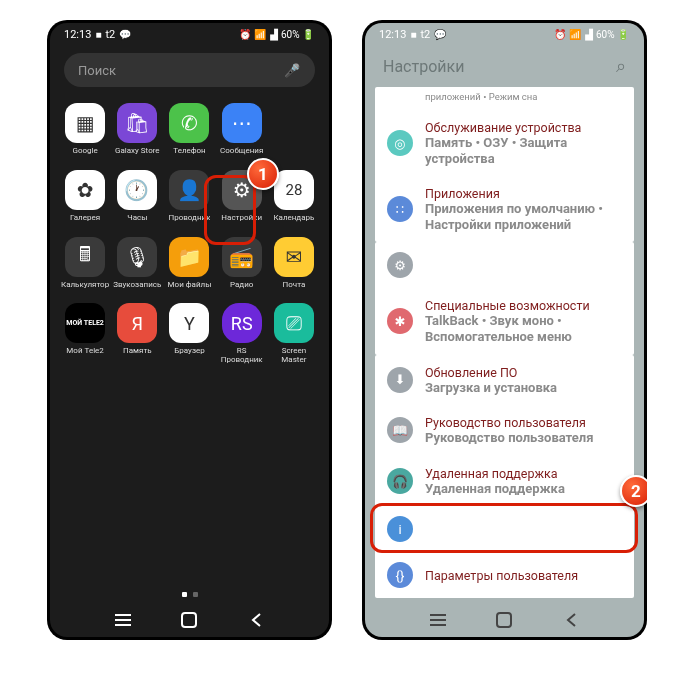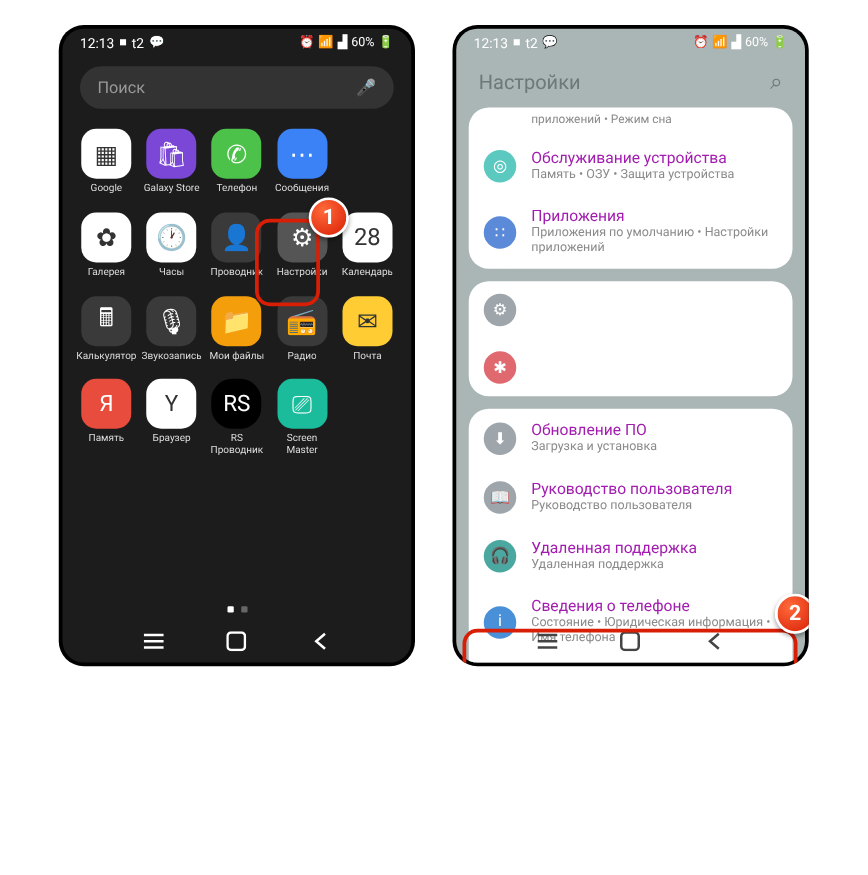--- a/index.html
+++ b/index.html
@@ -11,21 +11,21 @@
     position: relative;
   }
   .phones {
     display: flex;
     gap: 30px;
     padding: 20px 40px;
     justify-content: center;
   }
   .phone {
     width: 285px;
-    height: 513px;
+    height: 620px;
     background: #000;
     border-radius: 20px;
     position: relative;
     overflow: hidden;
   }
   .phone-inner {
     position: absolute;
     inset: 3px;
     border-radius: 17px;
     overflow: hidden;
@@ -126,22 +126,21 @@
     align-items: center;
     padding: 10px 18px;
     color: #6d7878;
     font-size: 16px;
   }
   .settings-body {
     padding: 0 10px;
   }
   .card {
     background: #fff;
-    border-radius: 16px;
-    margin-bottom: 10px;
+    border-radius: 2px;
     overflow: hidden;
   }
   .setting-row {
     display: flex;
     align-items: center;
     padding: 10px 12px;
     gap: 12px;
   }
   .setting-icon {
     width: 26px;
@@ -150,26 +149,27 @@
     display: flex;
     align-items: center;
     justify-content: center;
     flex-shrink: 0;
     font-size: 13px;
     color: #fff;
   }
   .setting-text { flex: 1; min-width: 0; }
   .setting-title {
     font-size: 12.5px;
-    color: #a21caf;
+    color: #7f1d1d;
   }
   .setting-sub {
-    font-size: 10px;
+    font-size: 13px;
     color: #8a8a8a;
     line-height: 1.2;
+    font-weight: bold;
   }
   .partial-row {
     padding: 4px 12px 8px 50px;
     font-size: 9.5px;
     color: #8a8a8a;
   }
 
   
   .annotation-badge {
     position: absolute;
@@ -199,21 +199,21 @@
   .bg-white { background: #fff; color: #333; }
   .bg-purple { background: #7b47d6; }
   .bg-green { background: #4cc24a; }
   .bg-blue { background: #3b82f6; }
   .bg-orange { background: #f59e0b; }
   .bg-yellow { background: #ffcc33; color:#333; }
   .bg-dark { background: #3a3a3a; }
   .bg-grey { background: #555; }
   .bg-red { background: #e74c3c; }
   .bg-teal { background: #1abc9c; }
-  .bg-bluei { background: #000000; border-radius: 17px; }
+  .bg-bluei { background: #6d28d9; border-radius: 17px; }
   .bg-black { background: #000; color:#fff; font-size:9px; font-weight:bold; line-height:1; text-align:center; }
 
   .si-teal { background:#5bc9c0; }
   .si-blue { background:#5b8ad9; }
   .si-grey { background:#9ea5ab; }
   .si-red  { background:#e0696f; }
   .si-turq { background:#4aa8a0; }
   .si-info { background:#4a90d9; }
   .si-dev  { background:#5b8ad9; }
 </style>
@@ -273,21 +273,21 @@
           </div>
           <div class="app">
             <div class="app-icon bg-dark">👤</div>
             <div class="app-label">Проводник</div>
           </div>
           <div class="app">
             <div class="app-icon bg-grey">⚙</div>
             <div class="app-label">Настройки</div>
           </div>
           <div class="app">
-            <div class="app-icon bg-white" style="font-size: 19px;">28</div>
+            <div class="app-icon bg-white" style="font-size: 15px;">28</div>
             <div class="app-label">Календарь</div>
           </div>
           <div class="app">
             <div class="app-icon bg-dark">🖩</div>
             <div class="app-label">Калькулятор</div>
           </div>
           <div class="app">
             <div class="app-icon bg-dark">🎙</div>
             <div class="app-label">Звукозапись</div>
           </div>
@@ -295,20 +295,24 @@
             <div class="app-icon bg-orange">📁</div>
             <div class="app-label">Мои файлы</div>
           </div>
           <div class="app">
             <div class="app-icon bg-dark">📻</div>
             <div class="app-label">Радио</div>
           </div>
           <div class="app">
             <div class="app-icon bg-yellow">✉</div>
             <div class="app-label">Почта</div>
+          </div>
+          <div class="app">
+            <div class="app-icon bg-black" style="font-size: 7px;">МОЙ TELE2</div>
+            <div class="app-label">Мой Tele2</div>
           </div>
           <div class="app">
             <div class="app-icon bg-red" style="font-size: 18px;">Я</div>
             <div class="app-label">Память</div>
           </div>
           <div class="app">
             <div class="app-icon bg-white" style="font-size: 18px;">Y</div>
             <div class="app-label">Браузер</div>
           </div>
           <div class="app">
@@ -395,20 +399,24 @@
             </div>
           </div>
           <div class="card">
             <div class="setting-row">
               <div class="setting-icon si-grey">⚙</div>
               <div class="setting-text">
               </div>
             </div>
             <div class="setting-row">
               <div class="setting-icon si-red">✱</div>
+              <div class="setting-text">
+                <div class="setting-title">Специальные возможности</div>
+                <div class="setting-sub">TalkBack • Звук моно • Вспомогательное меню</div>
+              </div>
             </div>
           </div>
           <div class="card">
             <div class="setting-row">
               <div class="setting-icon si-grey">⬇</div>
               <div class="setting-text">
                 <div class="setting-title">Обновление ПО</div>
                 <div class="setting-sub">Загрузка и установка</div>
               </div>
             </div>
@@ -421,24 +429,20 @@
             </div>
             <div class="setting-row">
               <div class="setting-icon si-turq">🎧</div>
               <div class="setting-text">
                 <div class="setting-title">Удаленная поддержка</div>
                 <div class="setting-sub">Удаленная поддержка</div>
               </div>
             </div>
             <div class="setting-row">
               <div class="setting-icon si-info">i</div>
-              <div class="setting-text">
-                <div class="setting-title">Сведения о телефоне</div>
-                <div class="setting-sub">Состояние • Юридическая информация • Имя телефона</div>
-              </div>
             </div>
             <div class="setting-row">
               <div class="setting-icon si-dev">{}</div>
               <div class="setting-text">
                 <div class="setting-title">Параметры пользователя</div>
               </div>
             </div>
           </div>
         </div>
 

